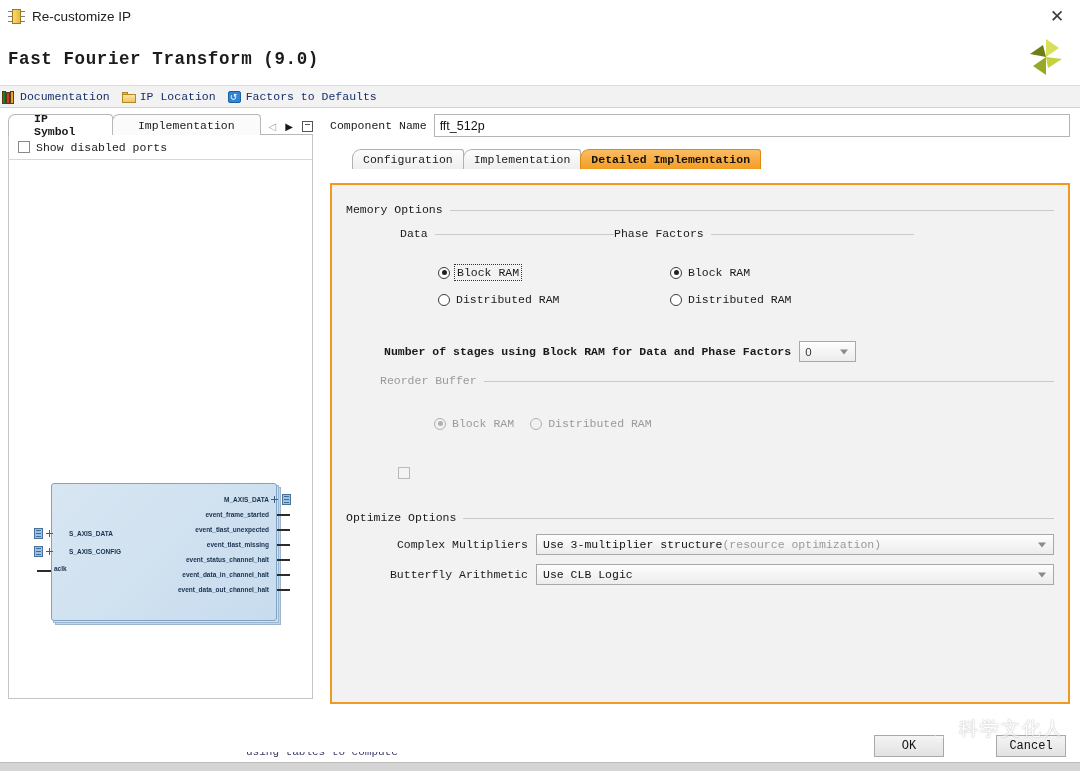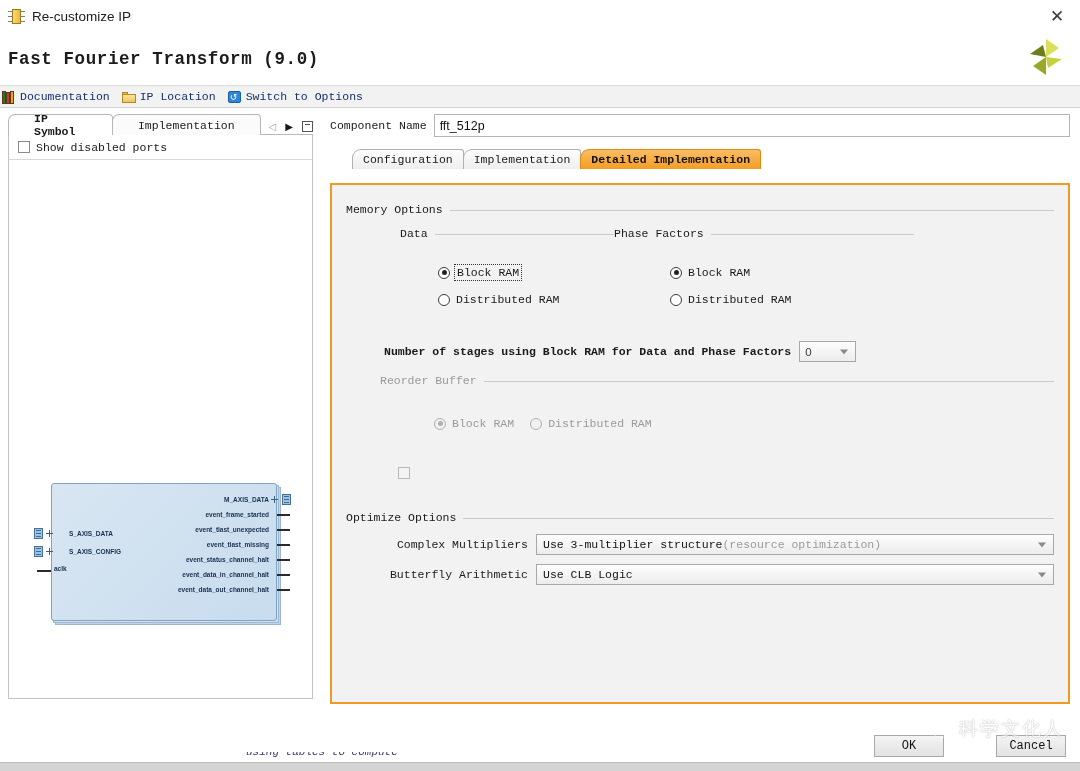--- a/index.html
+++ b/index.html
@@ -243,21 +243,21 @@
   }
   #statusstrip {
     position:absolute; left:0; right:0; bottom:0; height:9px;
     background:#d4d4d4; border-top:1px solid #bdbdbd;
   }
   #bottomfrag {
     position:absolute; left:246px; bottom:9px; height:10px; width:200px;
     overflow:hidden; font-family:"Liberation Mono", monospace; font-size:11px;
     color:#3a3a6a; white-space:nowrap;
   }
-  #bottomfrag span { position:relative; top:-6px;font-style:italic; }
+  #bottomfrag span { position:relative; top:-6px; }
   #watermark {
     position:absolute; right:16px; top:716px; display:flex; align-items:flex-end; gap:5px;
     opacity:.55; pointer-events:none;
   }
   #watermark .wtext {
     font-family:"DejaVu Sans", sans-serif; font-size:19px; color:#ffffff;
     text-shadow:0 0 2px #999, 0 0 1px #888; letter-spacing:2px;
   }
   .wechat { width:30px; height:24px; position:relative; }
   .wechat .b1,.wechat .b2 {
@@ -308,21 +308,21 @@
         <span class="tab"></span>
         <span class="main"></span>
       </span>
     <span class="lbl">IP Location</span>
   </div>
   <div class="tbitem">
     <span class="ic ic-reset">
         <span class="sq"></span>
         <span class="ar">↺</span>
       </span>
-    <span class="lbl">Switch to Options</span>
+    <span class="lbl">Factors to Defaults</span>
   </div>
 </div>
 
 <div id="body">
 
   <div id="leftpanel">
     <div class="tabrow">
       <div class="ltab active">IP Symbol</div>
       <div class="ltab inactive">Implementation</div>
       <div class="tabnav">

